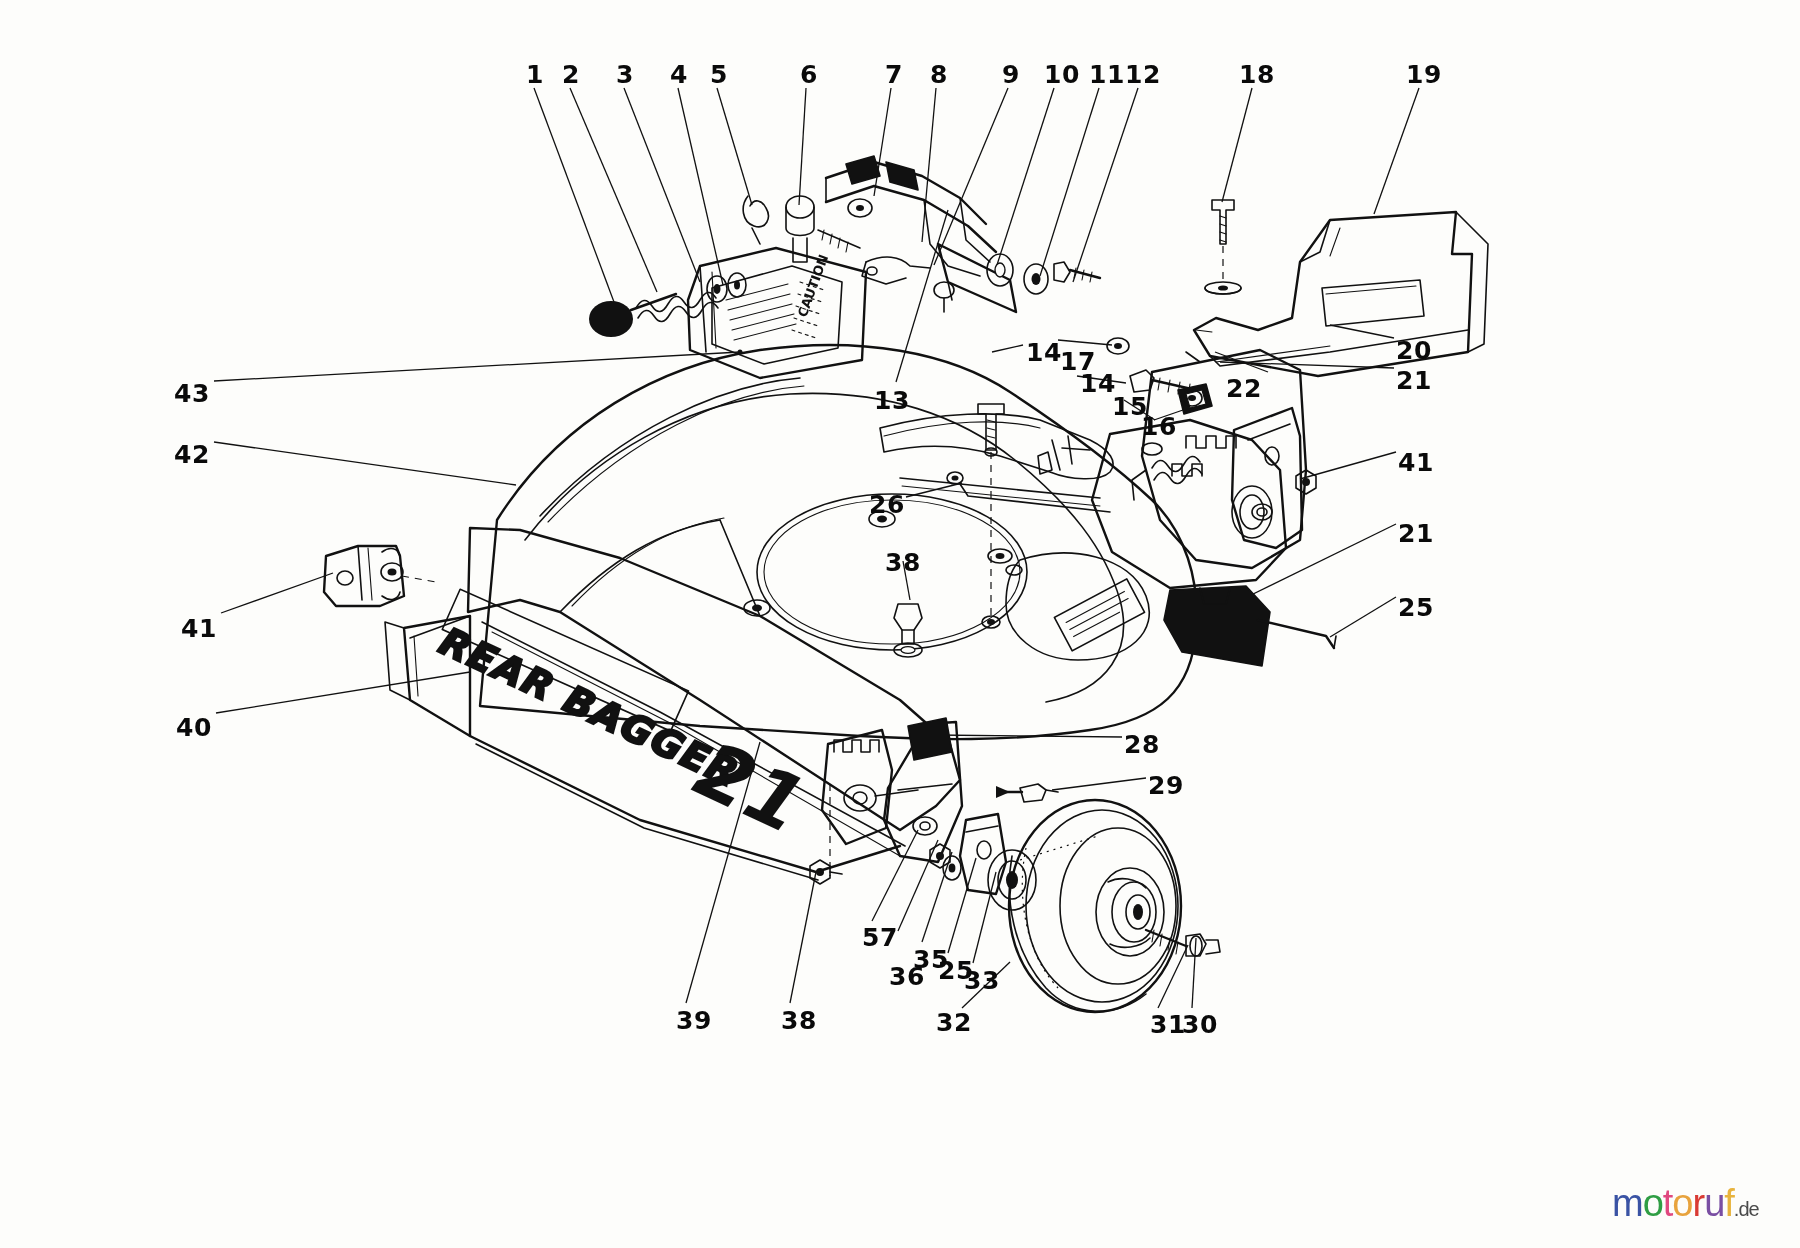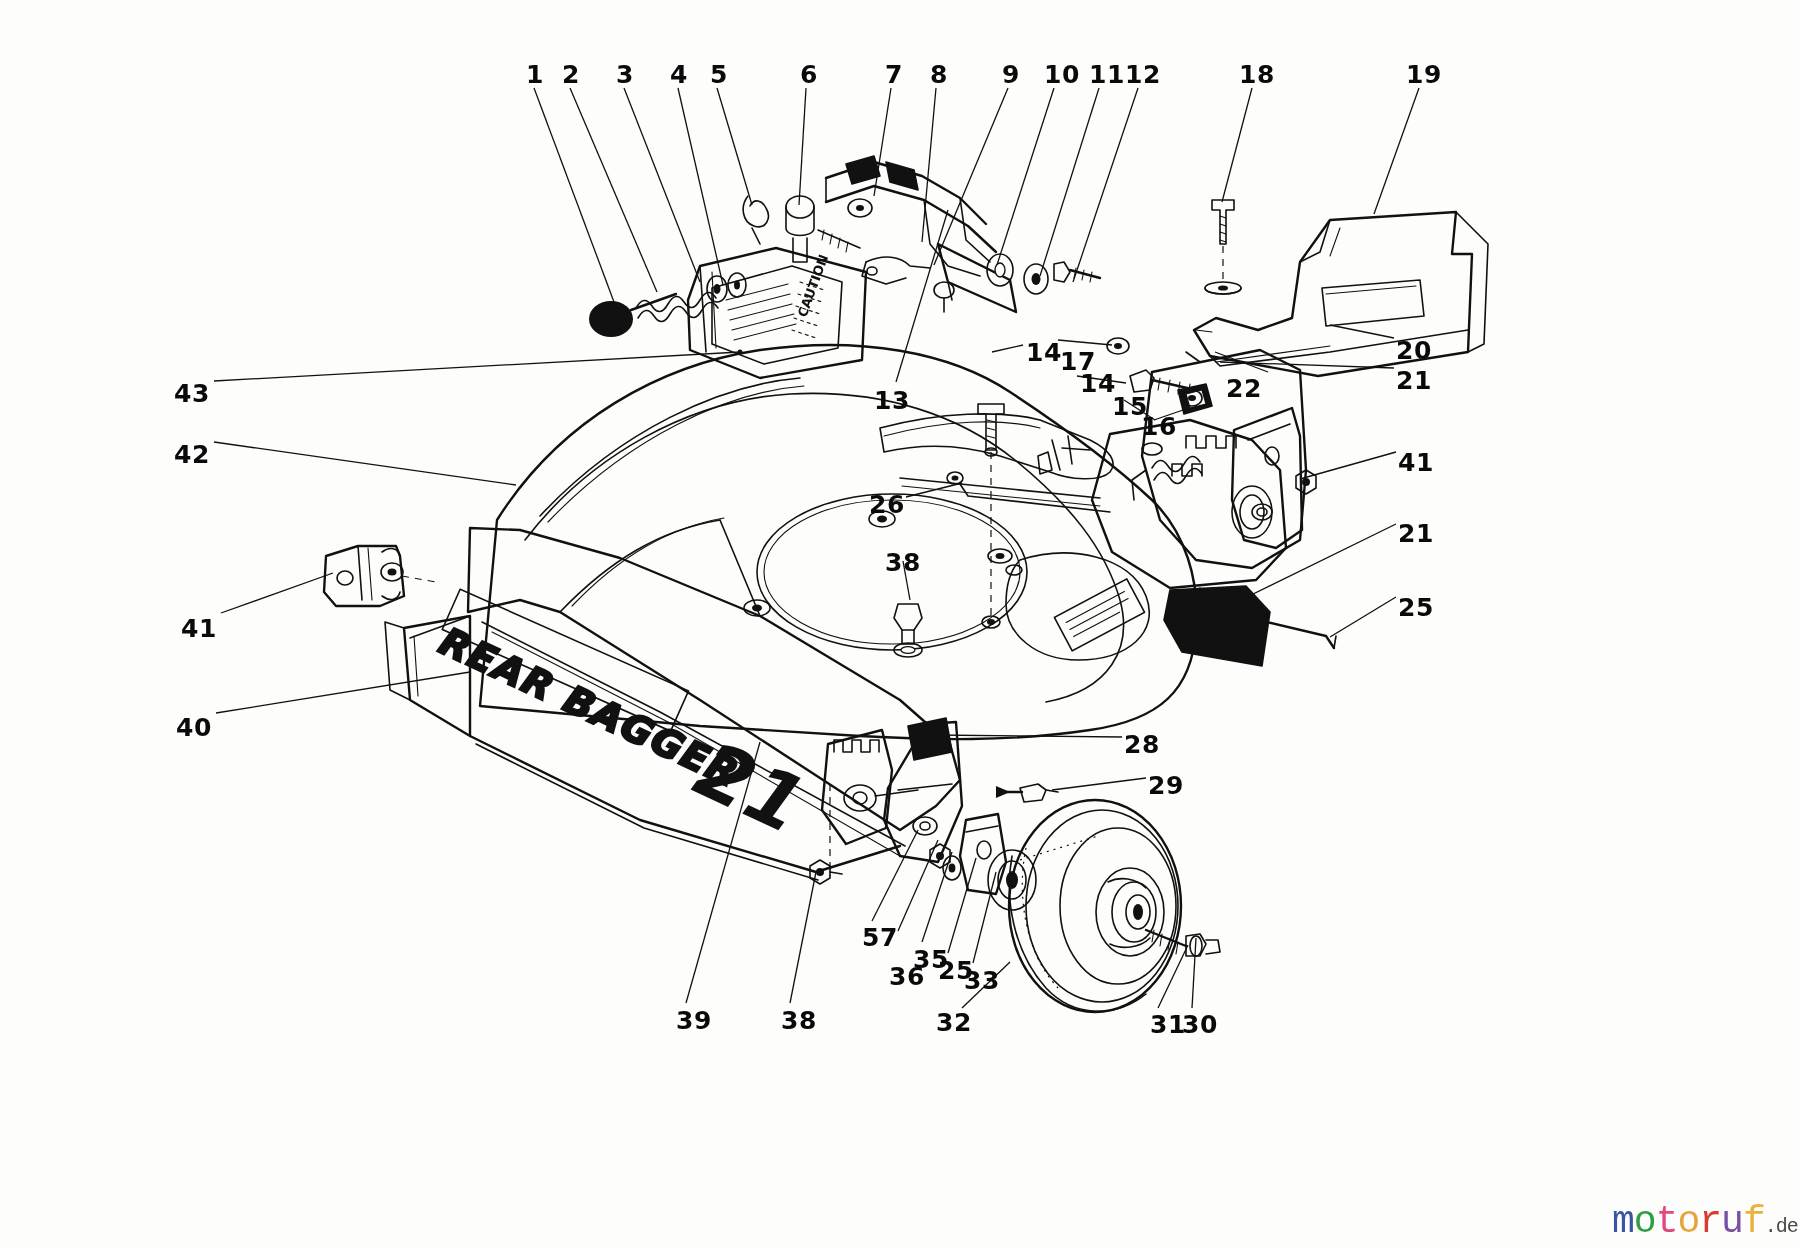--- a/index.html
+++ b/index.html
@@ -1,22 +1,22 @@
 <!DOCTYPE html>
 <html><head>
 <meta charset="utf-8">
 <style>
   html,body{margin:0;padding:0;background:#fff;}
   body{font-family:"Liberation Sans",sans-serif;}
   #stage{position:relative;width:1800px;height:1248px;background:#fdfdfb;overflow:hidden;}
   #art{position:absolute;left:0;top:0;width:1800px;height:1248px;}
   .callout{position:absolute;font-family:"DejaVu Sans",sans-serif;font-weight:700;
            font-size:25px;color:#0a0a0a;letter-spacing:.5px;line-height:1;white-space:nowrap;}
-  .wm{position:absolute;left:1612px;top:1184px;font-family:Liberation Mono, monospace;
-      font-size:38px;letter-spacing:-1px;line-height:1;margin-top:19px;}
+  .wm{position:absolute;left:1612px;top:1184px;font-family:Liberation Sans, sans-serif;
+      font-size:38px;letter-spacing:-1px;line-height:1;}
   .wm span{display:inline-block;}
   .wm .de{font-size:20px;color:#4a4a4a;}
 </style>
 </head>
 <body>
 
 <div id="stage">
 
   <svg id="art" viewBox="0 0 1800 1248" xmlns="http://www.w3.org/2000/svg">
     <defs>

